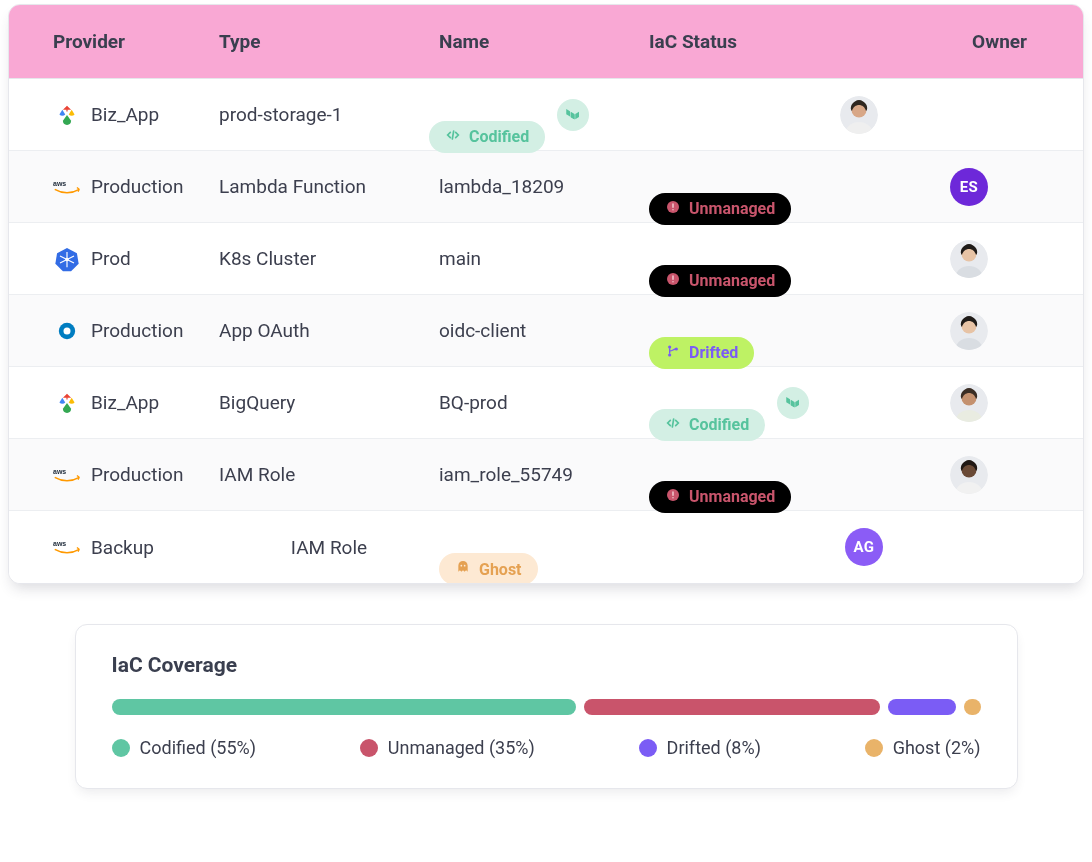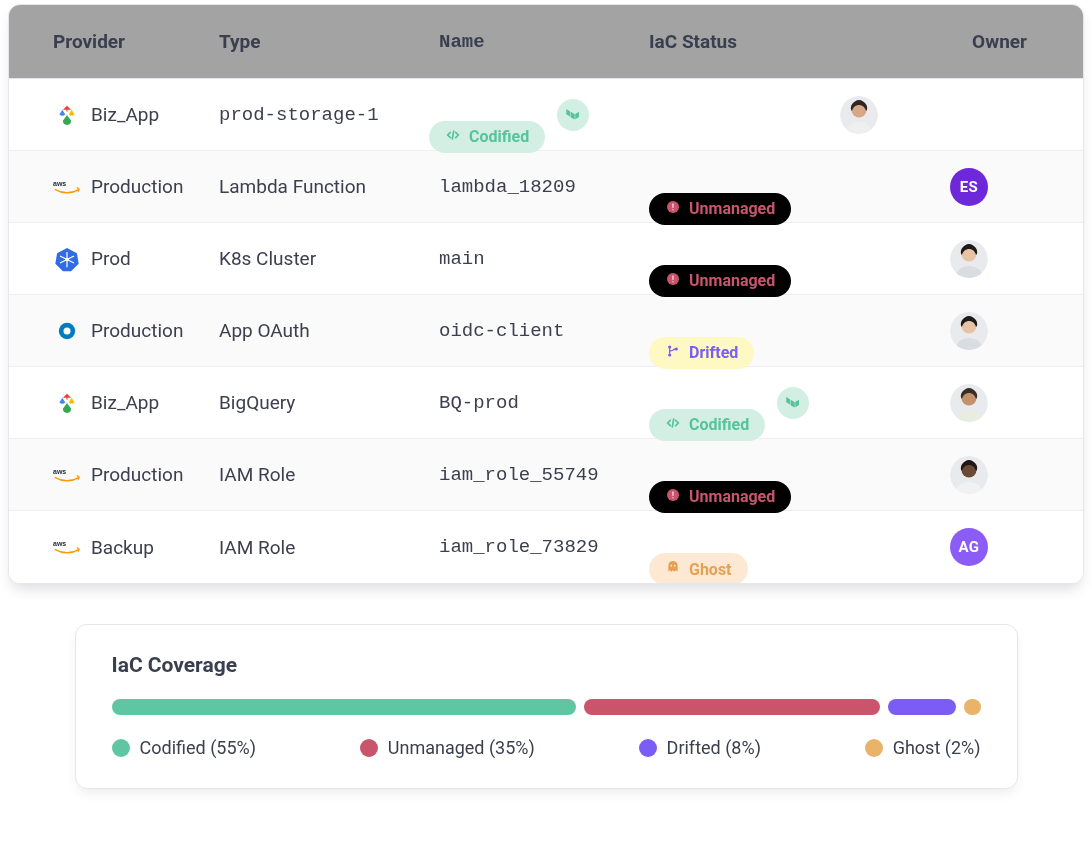--- a/index.html
+++ b/index.html
@@ -22,38 +22,38 @@
     background: #ffffff;
     border: 1px solid #e6e7ec;
     border-radius: 12px;
     box-shadow: 0 8px 14px -4px rgba(50,50,70,0.18);
     overflow: hidden;
   }
   .table { width: 100%; }
   .thead {
     display: flex;
     align-items: center;
-    background: #a3a3a3;
+    background: #f9a8d4;
     height: 74px;
     padding: 0 0 0 0;
     border-bottom: 1px solid #e6e7ec;
   }
   .row {
     display: flex;
     align-items: center;
     height: 72px;
     border-bottom: 1px solid #eceef1;
   }
   .row:nth-child(odd) { background: #ffffff; }
   .row:nth-child(even) { background: #fafafb; }
-  .row:last-child { border-bottom: none; }
+  .row:last-child { border-bottom: none; text-align: center; }
 
   .col-provider { width: 210px; padding-left: 44px; display:flex; align-items:center; gap:10px;}
   .col-type     { width: 220px; }
-  .col-name     { width: 210px; font-family: Liberation Mono, monospace; }
+  .col-name     { width: 210px; }
   .col-status   { width: 250px; display:flex; align-items:center; gap:12px;}
   .col-owner    { flex: 1; display:flex; justify-content:center; padding-right: 44px;}
 
   .th {
     font-weight: 700;
     font-size: 19px;
     color: #3a3f4f;
     white-space: nowrap;
   }
   .thead .col-owner { justify-content: flex-end; padding-right: 56px; }
@@ -72,21 +72,21 @@
     gap: 8px;
     height: 32px;
     padding: 0 16px;
     border-radius: 999px;
     font-weight: 700;
     font-size: 16px;
     margin-top: 44px;
   }
   .badge-codified   { background: #d3efe4; color: #56c39d; }
   .badge-unmanaged  { background: #000000; color: #c9556c; }
-  .badge-drifted    { background: #fef9c3; color: #7b5cf5; }
+  .badge-drifted    { background: #bef264; color: #7b5cf5; }
   .badge-ghost      { background: #fde9d3; color: #e5a152; }
 
   .badge-extra {
     display:inline-flex; width:32px; height:32px; border-radius:50%;
     align-items:center; justify-content:center;
   }
   .badge-extra.codified { background:#d3efe4; }
   .badge-extra svg { width:18px; height:18px; }
 
   .avatar {
@@ -387,21 +387,20 @@
       <span class="provider-icon">
                 <svg viewBox="0 0 48 28">
                   <text x="0" y="12" font-family="Arial" font-size="12" font-weight="600" fill="#232f3e">aws</text>
                   <path d="M3 18 Q24 30 45 18" stroke="#ff9900" stroke-width="2.5" fill="none"></path>
                   <path d="M45 18 l-4 -3 M45 18 l-2 4" stroke="#ff9900" stroke-width="2.2" fill="none"></path>
                 </svg>
               </span>
       <span>Backup</span>
     </div>
     <div class="col-type td type-cell">IAM Role</div>
-    <div class="col-name td name-cell">iam_role_73829</div>
     <div class="col-status td">
       <span class="badge badge-ghost">
                 <span class="status-icon"><svg viewBox="0 0 24 24" width="16" height="16">
                     <path fill="#e5a152" d="M12 3c-4 0-7 3-7 7v9l2.3-2 2.4 2 2.3-2 2.3 2 2.4-2 2.3 2v-9c0-4-3-7-7-7z"></path>
                     <circle cx="9.5" cy="10" r="1.3" fill="#fde9d3"></circle>
                     <circle cx="14.5" cy="10" r="1.3" fill="#fde9d3"></circle>
                   </svg></span>
                 <span>Ghost</span>
               </span>
 

